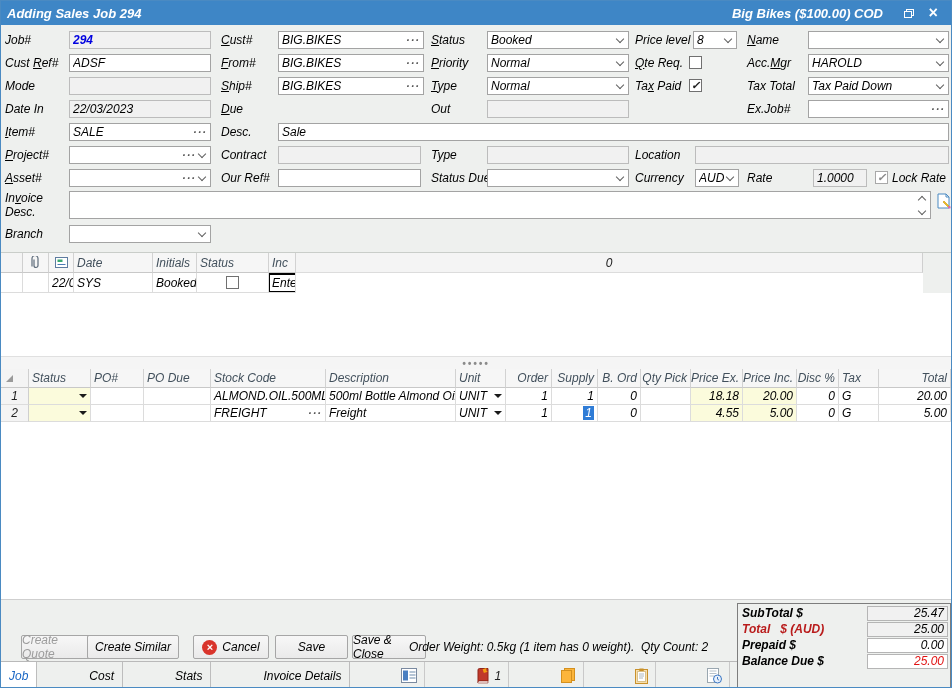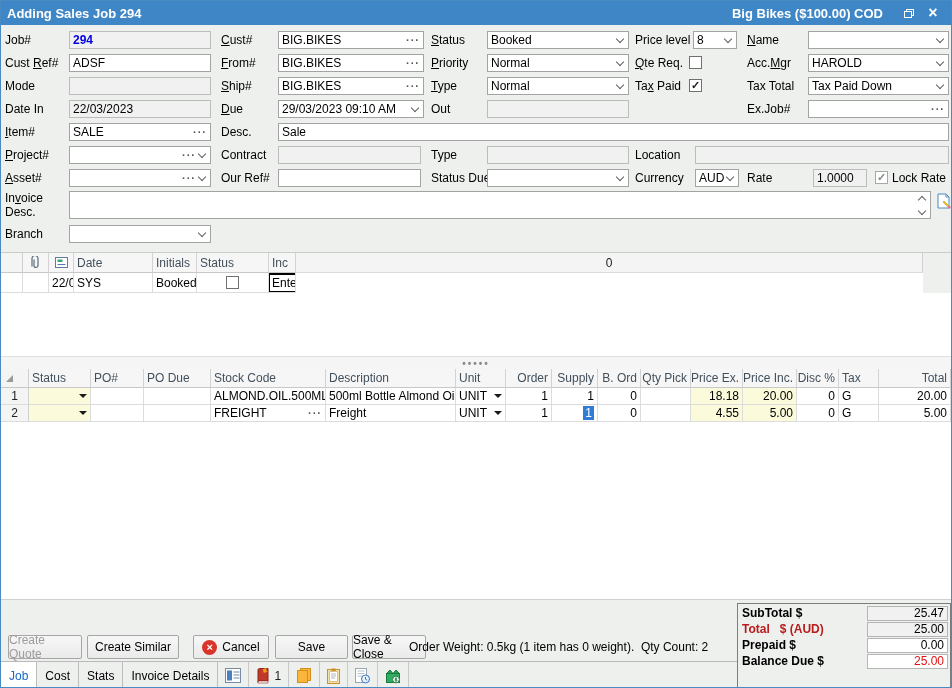--- a/index.html
+++ b/index.html
@@ -1,17 +1,17 @@
 <!DOCTYPE html>
 <html><head>
 <meta charset="utf-8">
 <style>
   html,body{margin:0;padding:0;background:#d8d8d8;font-family:"Liberation Sans",sans-serif;}
   *{box-sizing:border-box;}
-  .window{position:relative;width:952px;height:688px;background:#eef0ee;border:1px solid #4a8ac2;font-size:12px;color:#000;overflow:hidden;}
+  .window{position:relative;width:952px;height:688px;background:#eef0ee;border:1px solid #4a8ac2;font-size:12px;color:#000;overflow:hidden;font-style:italic;}
 
   
   .titlebar{height:24px;background:#3e86c6;display:flex;align-items:center;color:#fff;padding:0 6px;}
   .titlebar .title{font-weight:bold;font-size:13px;}
   .titlebar .spacer{flex:1;}
   .titlebar .badge{font-weight:bold;font-size:13px;margin-right:14px;}
   .winbtn{width:24px;height:18px;display:flex;align-items:center;justify-content:center;color:#fff;cursor:default;}
   .restore-glyph{position:relative;width:10px;height:9px;}
   .restore-glyph i{position:absolute;border:1px solid #fff;width:8px;height:7px;display:block;}
   .restore-glyph i:first-child{right:0;top:0;}
@@ -67,21 +67,21 @@
   .summary{position:absolute;left:408px;top:40px;white-space:pre;font-size:12px;}
 
   .totals{position:absolute;left:736px;top:602px;width:214px;height:85px;background:#eef0ee;border:1px solid #7d7d7d;z-index:5;padding-top:1px;}
   .trow{display:flex;align-items:center;height:16px;padding:0 2px 0 4px;}
   .trow .tlabel{flex:1;font-weight:bold;white-space:pre;}
   .trow .tval{width:81px;height:15px;border:1px solid #b5b5b5;background:#f1f1f1;text-align:right;padding:0 3px;line-height:13px;}
   .trow .tval.editable{background:#fff;}
   .tlabel.green{color:#b91c1c;}
   .tval.red{color:#e01212;}
 
-  .tabbar{height:28px;background:#eef0ee;border-top:1px solid #b9b9b9;display:flex;align-items:stretch;}
+  .tabbar{height:28px;background:#eef0ee;border-top:1px solid #b9b9b9;display:flex;align-items:stretch;gap:44px;}
   .tab{display:flex;align-items:center;padding:0 8px;border-right:1px solid #bdbdbd;cursor:default;}
   .tab.active{background:#fff;color:#1a66c4;border-right:1px solid #bdbdbd;}
   .iconcell{display:flex;align-items:center;justify-content:center;padding:0 7px;border-right:1px solid #c9c9c9;gap:4px;}
   .countlbl{font-size:12px;color:#222;}
 
   svg{display:block;}
   u{text-decoration:underline;}
 </style>
 </head>
 <body>
@@ -171,24 +171,20 @@
         <span class="val">BIG.BIKES</span>
         <span class="ell"></span>
       </div>
     <div class="fld" style="left:277px;top:29px;width:146px">
         <span class="val">BIG.BIKES</span>
         <span class="ell"></span>
       </div>
     <div class="fld" style="left:277px;top:52px;width:146px">
         <span class="val">BIG.BIKES</span>
         <span class="ell"></span>
-      </div>
-    <div class="fld" style="left:277px;top:75px;width:146px">
-        <span class="val">29/03/2023 09:10 AM</span>
-        <span class="chev"></span>
       </div>
     <div class="fld" style="left:277px;top:98px;width:671px">
         <span class="val">Sale</span>
       </div>
     <div class="fld ro" style="left:277px;top:121px;width:143px">
         <span class="val"></span>
       </div>
     <div class="fld" style="left:277px;top:144px;width:143px">
         <span class="val"></span>
       </div>
@@ -379,21 +375,21 @@
     <div class="gc num"></div>
     <div class="gc num yl">4.55</div>
     <div class="gc num yl">5.00</div>
     <div class="gc num">0</div>
     <div class="gc">G</div>
     <div class="gc num">5.00</div>
   </div>
   <div style="height:177px;background:#fff"></div>
 
   <div class="bottombar">
-    <div class="btn disabled" style="left:7px;width:74px">Create Quote</div>
+    <div class="btn disabled" style="left:20px;width:74px">Create Quote</div>
     <div class="btn" style="left:86px;width:92px">Create Similar</div>
     <div class="btn" style="left:192px;width:76px">
         <span class="cancel-glyph"></span>
         <span>Cancel</span>
       </div>
     <div class="btn" style="left:274px;width:73px">Save</div>
     <div class="btn" style="left:351px;width:74px">Save &amp; Close</div>
     <span class="summary">Order Weight: 0.5kg (1 item has 0 weight).  Qty Count: 2</span>
   </div>
 

